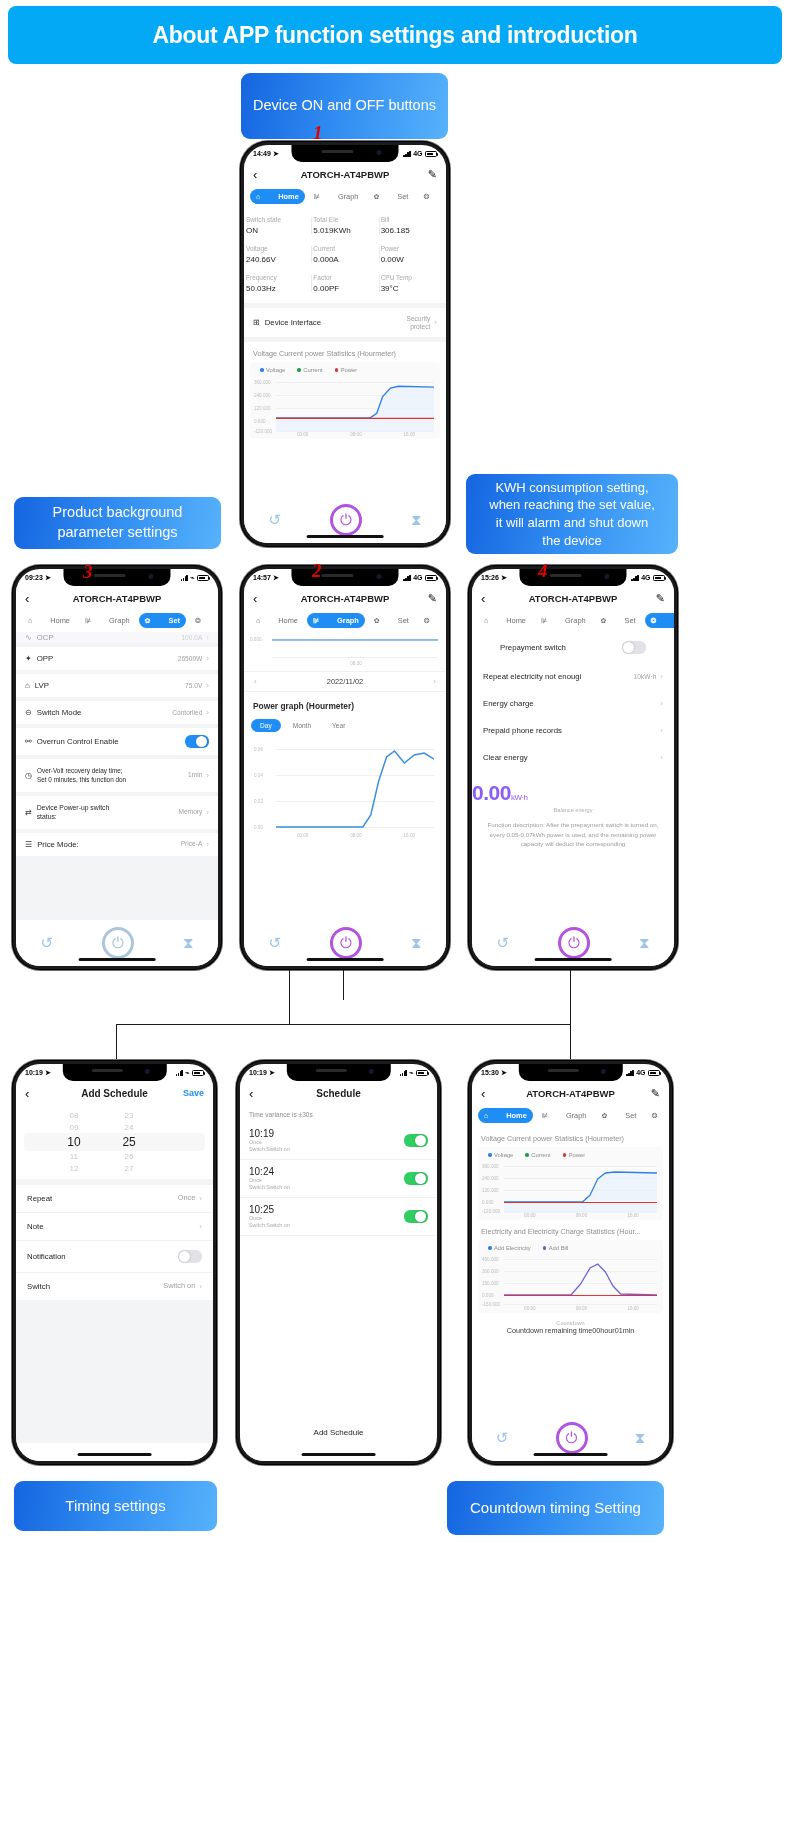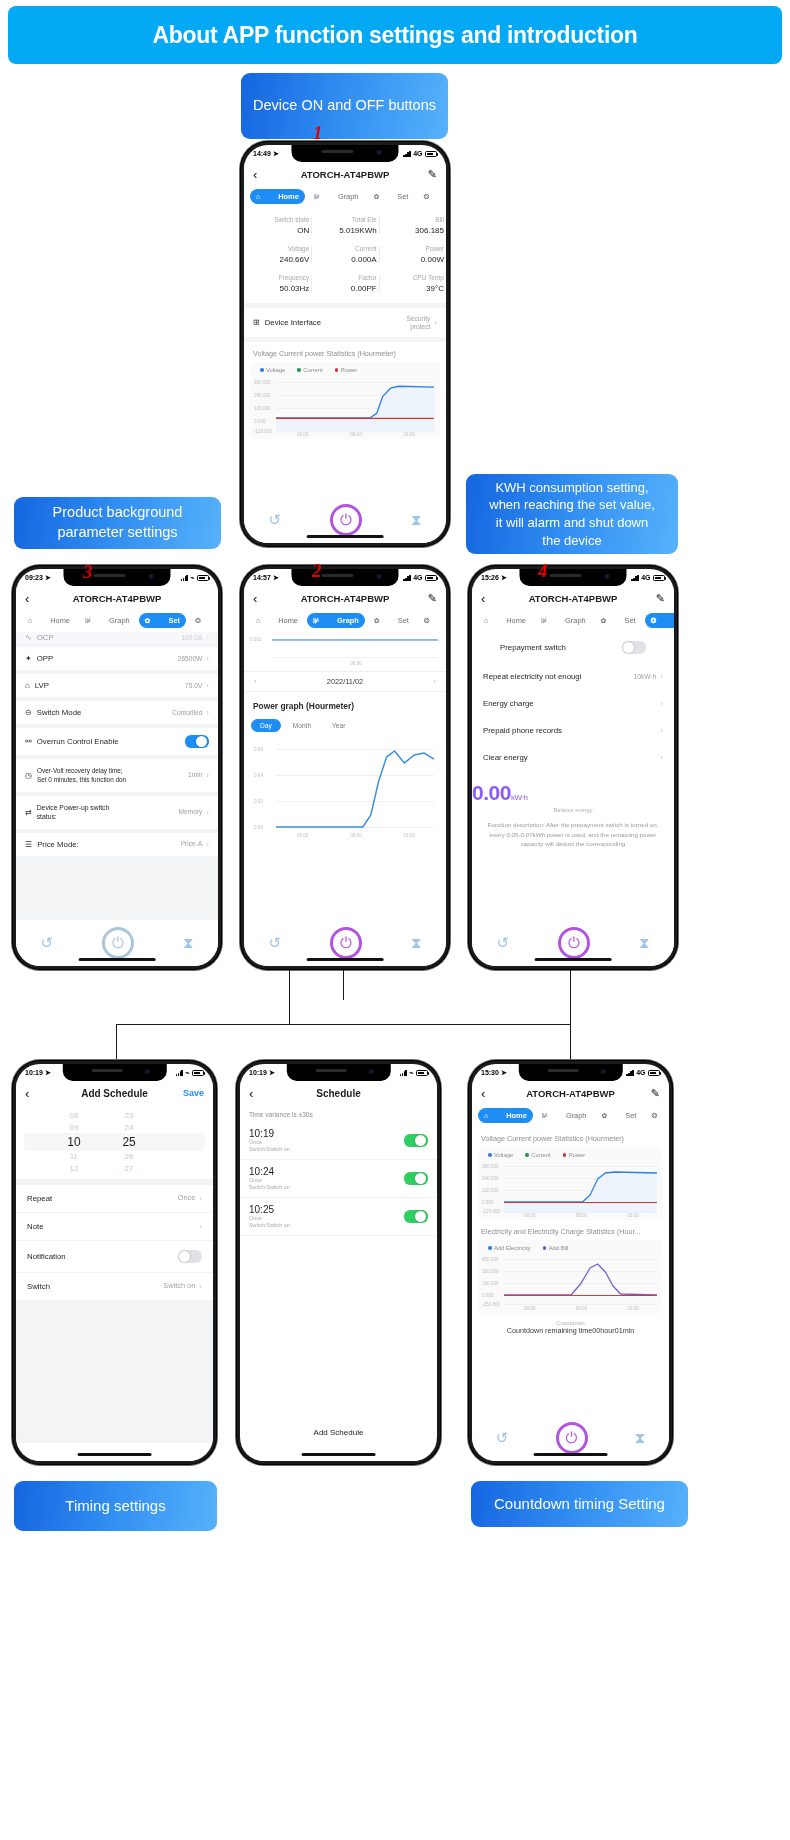--- a/index.html
+++ b/index.html
@@ -105,21 +105,21 @@
     display: flex; align-items: center; gap: 3px; padding: 3px 6px 4px;
     font-size: 7.4px; color: #6e6e73; flex: 0 0 auto; background:#fff;
   }
   .tab { display: flex; align-items: center; gap: 18px; padding: 3px 6px; border-radius: 9px; white-space: nowrap; }
   .tab.active { background: #1e8ef5; color: #fff; font-weight: 600; }
   .tab .tico { font-size: 7px; }
 
   
   .metrics { background: #fff; padding: 3px 0 5px; }
   .mrow { display: flex; }
-  .mcell { flex: 1; text-align: right; padding: 5px 2px; position: relative; }
+  .mcell { flex: 1; text-align: left; padding: 5px 2px; position: relative; }
   .mcell + .mcell::before {
     content: ''; position: absolute; left: 0; top: 22%; bottom: 22%; width: 1px; background: #ececec;
   }
   .mlabel { font-size: 6.5px; color: #a9a9ae; margin-bottom: 3px; }
   .mval { font-size: 8px; color: #1c1c1e; font-weight: 500; }
 
   .divider-gap { height: 5px; background: #f3f4f6; }
 
   .rowcard {
     background: #fff; display: flex; align-items: center;
@@ -984,17 +984,17 @@
         <span class="powerbtn">⏻</span>
         <span class="bb-ico">⧗</span>
         <span class="homebar"></span>
       </div>
     </div>
   </div>
 
   <div class="callout" style="left:14px; top:1481px; width:203px; height:50px; font-size:15px;">
     <span>Timing settings</span>
   </div>
-  <div class="callout" style="left:471px; top:1481px; width:217px; height:46px; font-size:15px;">
+  <div class="callout" style="left:447px; top:1481px; width:217px; height:54px; font-size:15px;">
     <span>Countdown timing Setting</span>
   </div>
 
 </div>
 
 </body></html>

